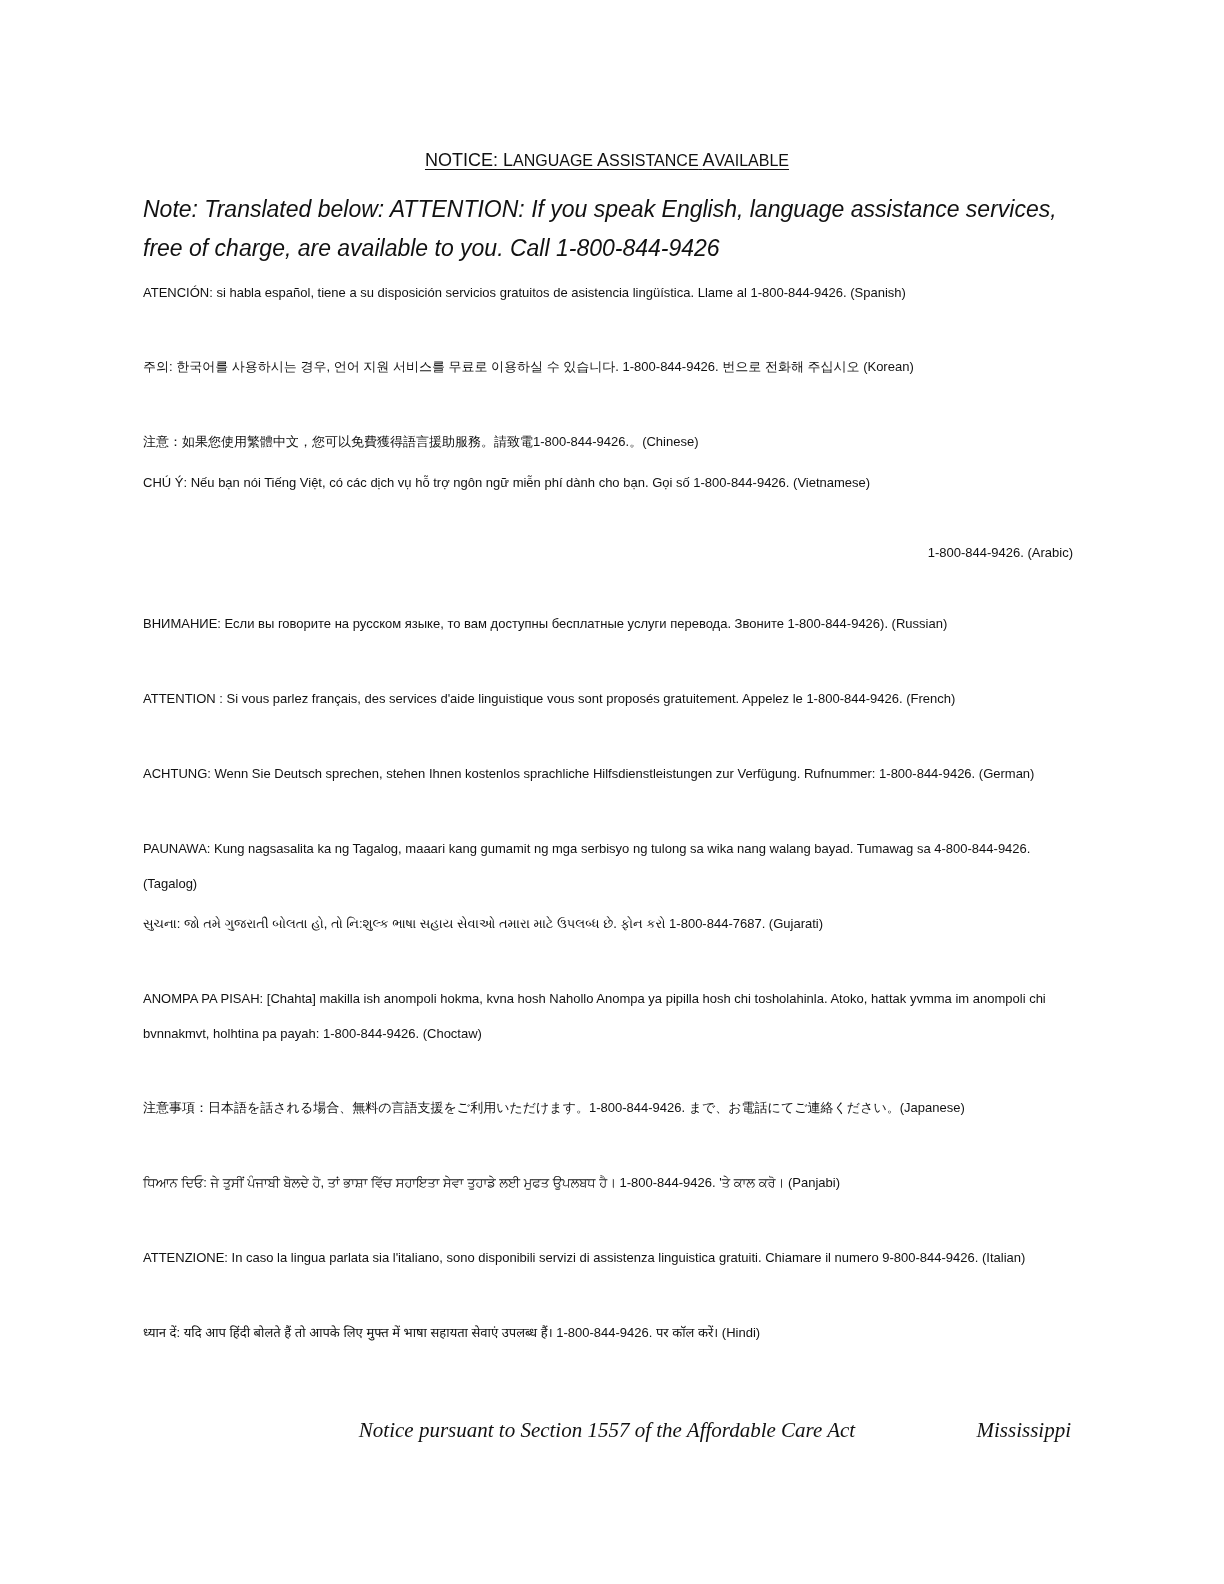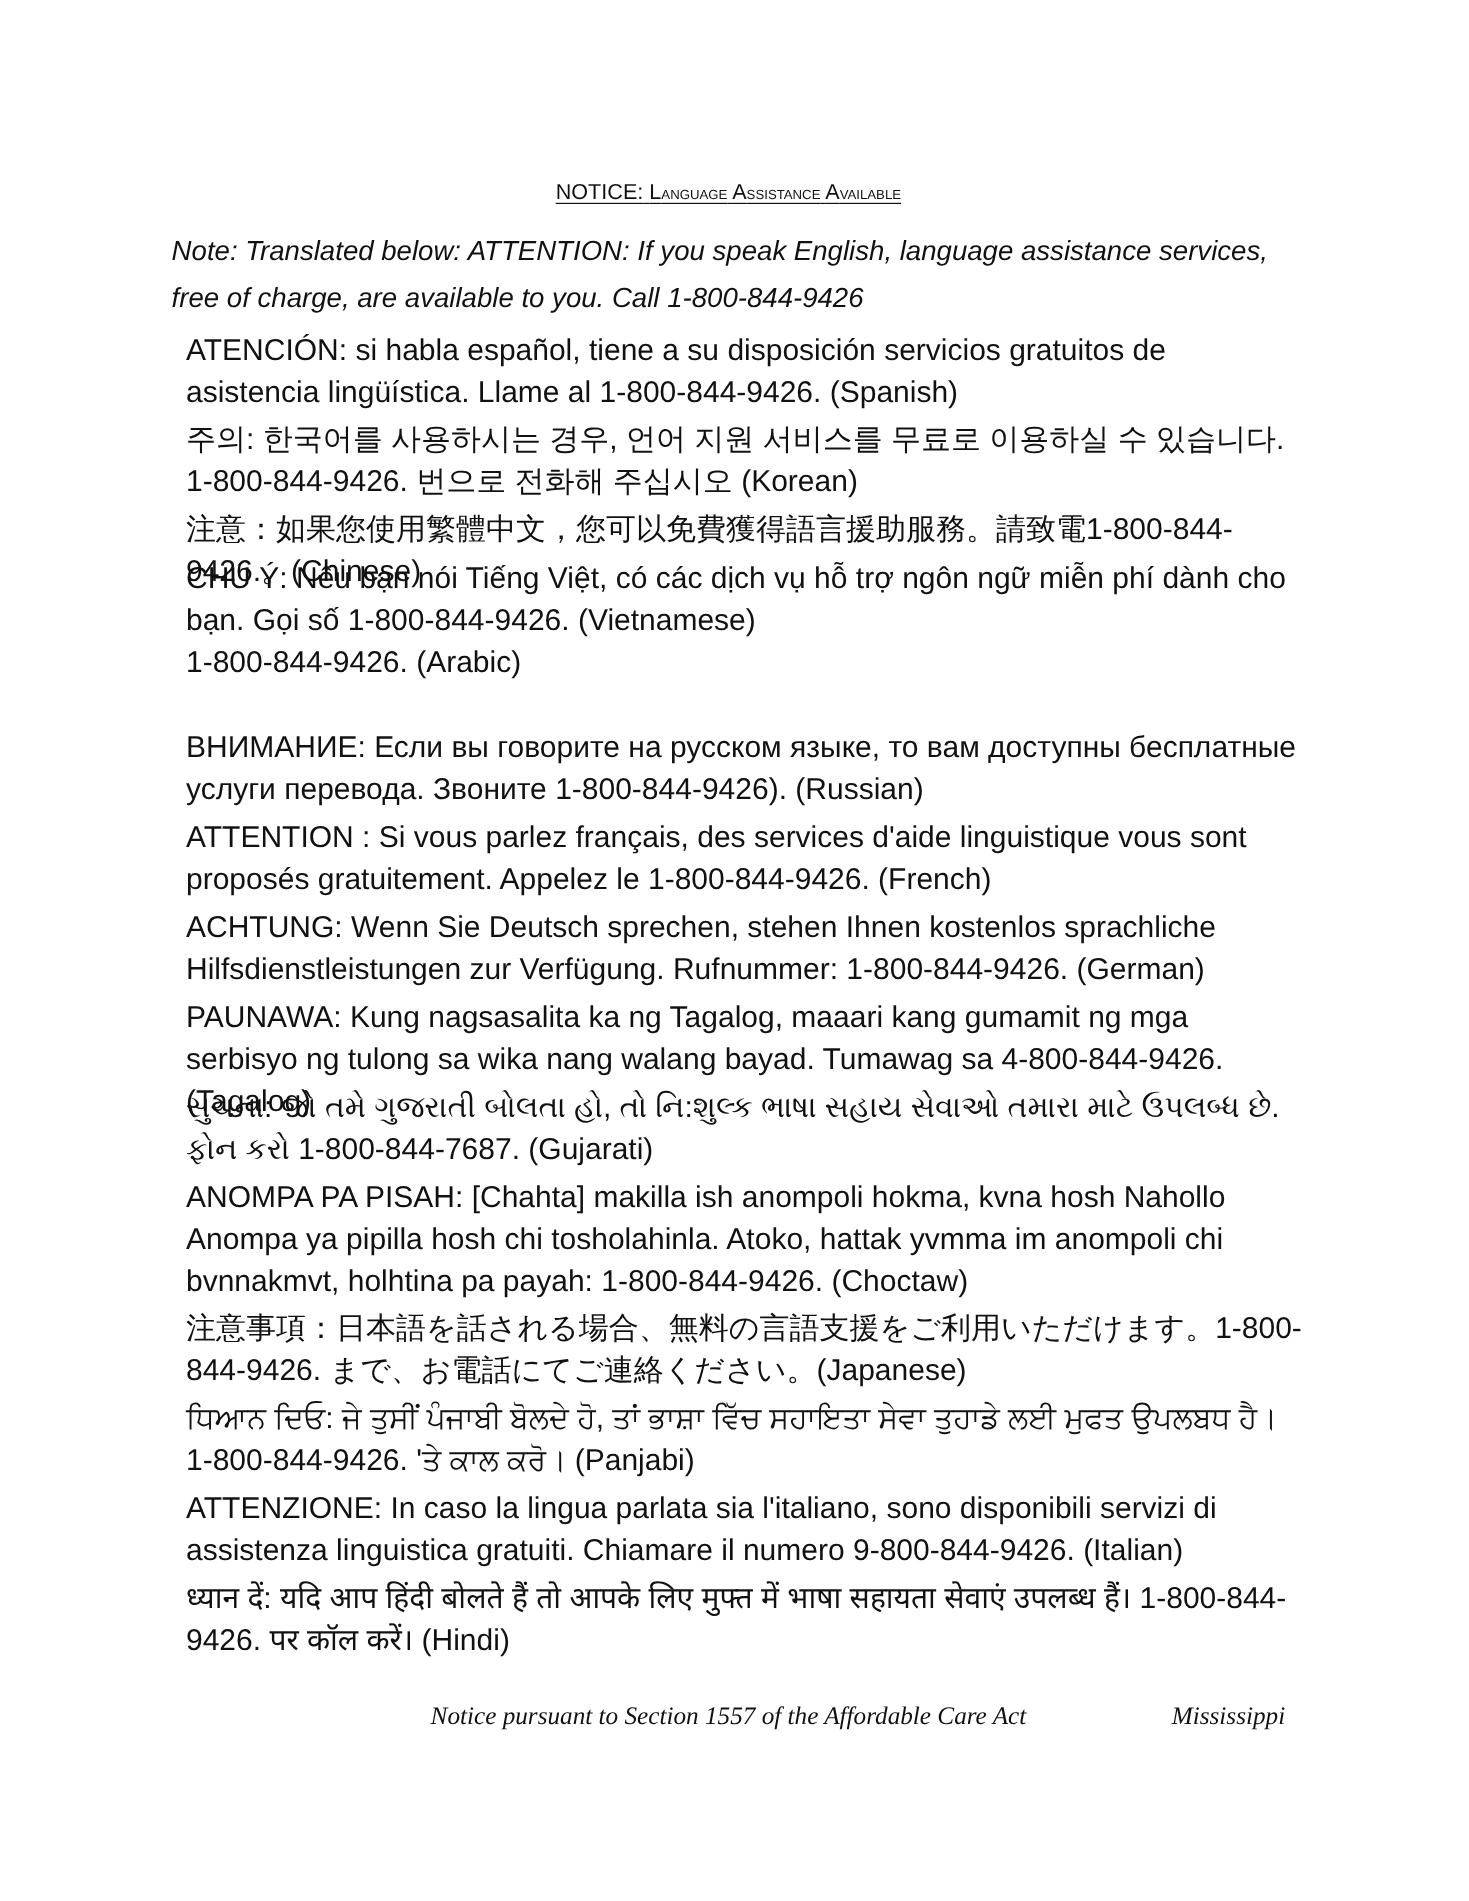--- a/index.html
+++ b/index.html
@@ -1,22 +1,22 @@
 <!DOCTYPE html>
 <html><head>
   <meta charset="utf-8">
   <style>
     html, body { margin: 0; padding: 0; background: #ffffff; }
     body { width: 1224px; height: 1584px; position: relative; overflow: hidden; color: #111; }
     .page { position: absolute; left: 143px; top: 0; width: 928px; font-family: "Liberation Sans", "DejaVu Sans", sans-serif; font-size: 19px; }
     .title { position: absolute; top: 150px; left: 0; width: 928px; text-align: center; font-size: 18px; }
     .title span { text-decoration: underline; text-underline-offset: 3px; }
-    .title .sc { font-size: 11px; }
+    .title .sc { font-size: 16px; text-decoration: underline; }
     .note { position: absolute; top: 190px; left: 0; width: 935px; font-style: italic; font-size: 23px; line-height: 39px; }
-    .para { position: absolute; left: 12px; width: 930px; line-height: 35px; font-size: 25px; }
+    .para { position: absolute; left: 0; width: 930px; line-height: 35px; font-size: 13px; }
     .rtl { direction: rtl; text-align: right; }
     .footer { position: absolute; top: 1417px; left: 0; width: 928px; font-family: "Liberation Serif", "DejaVu Serif", serif; font-style: italic; font-size: 21px; line-height: 26px; text-align: center; }
     .footer .state { position: absolute; right: 0; top: 0; }
   </style>
 </head>
 <body>
 
 <div class="page">
 
   <div class="title">
@@ -28,21 +28,21 @@
     </span>
   </div>
 
   <div class="note">Note: Translated below: ATTENTION: If you speak English, language assistance services, free of charge, are available to you. Call 1-800-844-9426</div>
 
   <div class="para" style="top:275px">ATENCIÓN:  si habla español, tiene a su disposición servicios gratuitos de asistencia lingüística.  Llame al 1-800-844-9426.  (Spanish)</div>
   <div class="para" style="top:349px">주의:  한국어를 사용하시는 경우, 언어 지원 서비스를 무료로 이용하실 수 있습니다.  1-800-844-9426. 번으로 전화해 주십시오 (Korean)</div>
   <div class="para" style="top:424px">注意：如果您使用繁體中文，您可以免費獲得語言援助服務。請致電1-800-844-9426.。(Chinese)</div>
   <div class="para" style="top:465px">CHÚ Ý:  Nếu bạn nói Tiếng Việt, có các dịch vụ hỗ trợ ngôn ngữ miễn phí dành cho bạn.  Gọi số 1-800-844-9426. (Vietnamese)</div>
   <div class="para rtl" style="top:535px">
-    <div style="direction:ltr;text-align:left">1-800-844-9426.  (Arabic)</div>
+    <div style="direction:ltr;text-align:right">1-800-844-9426.  (Arabic)</div>
   </div>
   <div class="para" style="top:606px">ВНИМАНИЕ:  Если вы говорите на русском языке, то вам доступны бесплатные услуги перевода.  Звоните 1-800-844-9426). (Russian)</div>
   <div class="para" style="top:681px">ATTENTION :  Si vous parlez français, des services d'aide linguistique vous sont proposés gratuitement.  Appelez le 1-800-844-9426. (French)</div>
   <div class="para" style="top:756px">ACHTUNG:  Wenn Sie Deutsch sprechen, stehen Ihnen kostenlos sprachliche Hilfsdienstleistungen zur Verfügung.  Rufnummer: 1-800-844-9426.  (German)</div>
   <div class="para" style="top:831px">PAUNAWA:  Kung nagsasalita ka ng Tagalog, maaari kang gumamit ng mga serbisyo ng tulong sa wika nang walang bayad.  Tumawag sa 4-800-844-9426.  (Tagalog)</div>
   <div class="para" style="top:906px">સુચના: જો તમે ગુજરાતી બોલતા હો, તો નિ:શુલ્ક ભાષા સહાય સેવાઓ તમારા માટે ઉપલબ્ધ છે. ફોન કરો  1-800-844-7687. (Gujarati)</div>
   <div class="para" style="top:981px">ANOMPA PA PISAH:  [Chahta] makilla ish anompoli hokma, kvna hosh Nahollo Anompa ya pipilla hosh chi tosholahinla.   Atoko, hattak yvmma im anompoli chi bvnnakmvt, holhtina pa payah: 1-800-844-9426. (Choctaw)</div>
   <div class="para" style="top:1090px">注意事項：日本語を話される場合、無料の言語支援をご利用いただけます。1-800-844-9426. まで、お電話にてご連絡ください。(Japanese)</div>
   <div class="para" style="top:1165px">ਧਿਆਨ ਦਿਓ: ਜੇ ਤੁਸੀਂ ਪੰਜਾਬੀ ਬੋਲਦੇ ਹੋ, ਤਾਂ ਭਾਸ਼ਾ ਵਿੱਚ ਸਹਾਇਤਾ ਸੇਵਾ ਤੁਹਾਡੇ ਲਈ ਮੁਫਤ ਉਪਲਬਧ ਹੈ। 1-800-844-9426.  'ਤੇ ਕਾਲ ਕਰੋ। (Panjabi)</div>
   <div class="para" style="top:1240px">ATTENZIONE:  In caso la lingua parlata sia l'italiano, sono disponibili servizi di assistenza linguistica gratuiti.  Chiamare il numero 9-800-844-9426. (Italian)</div>

